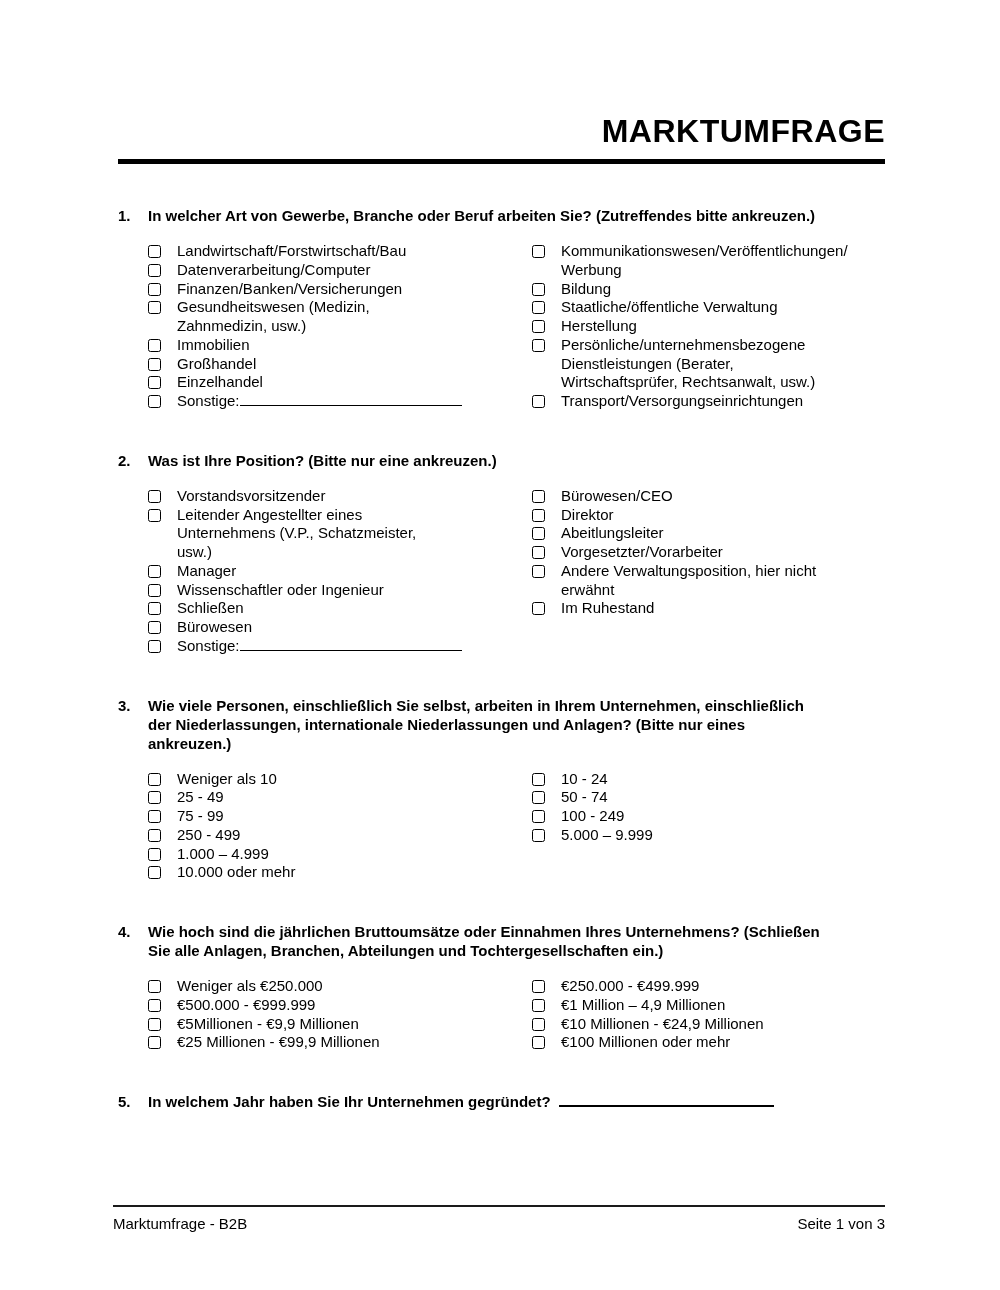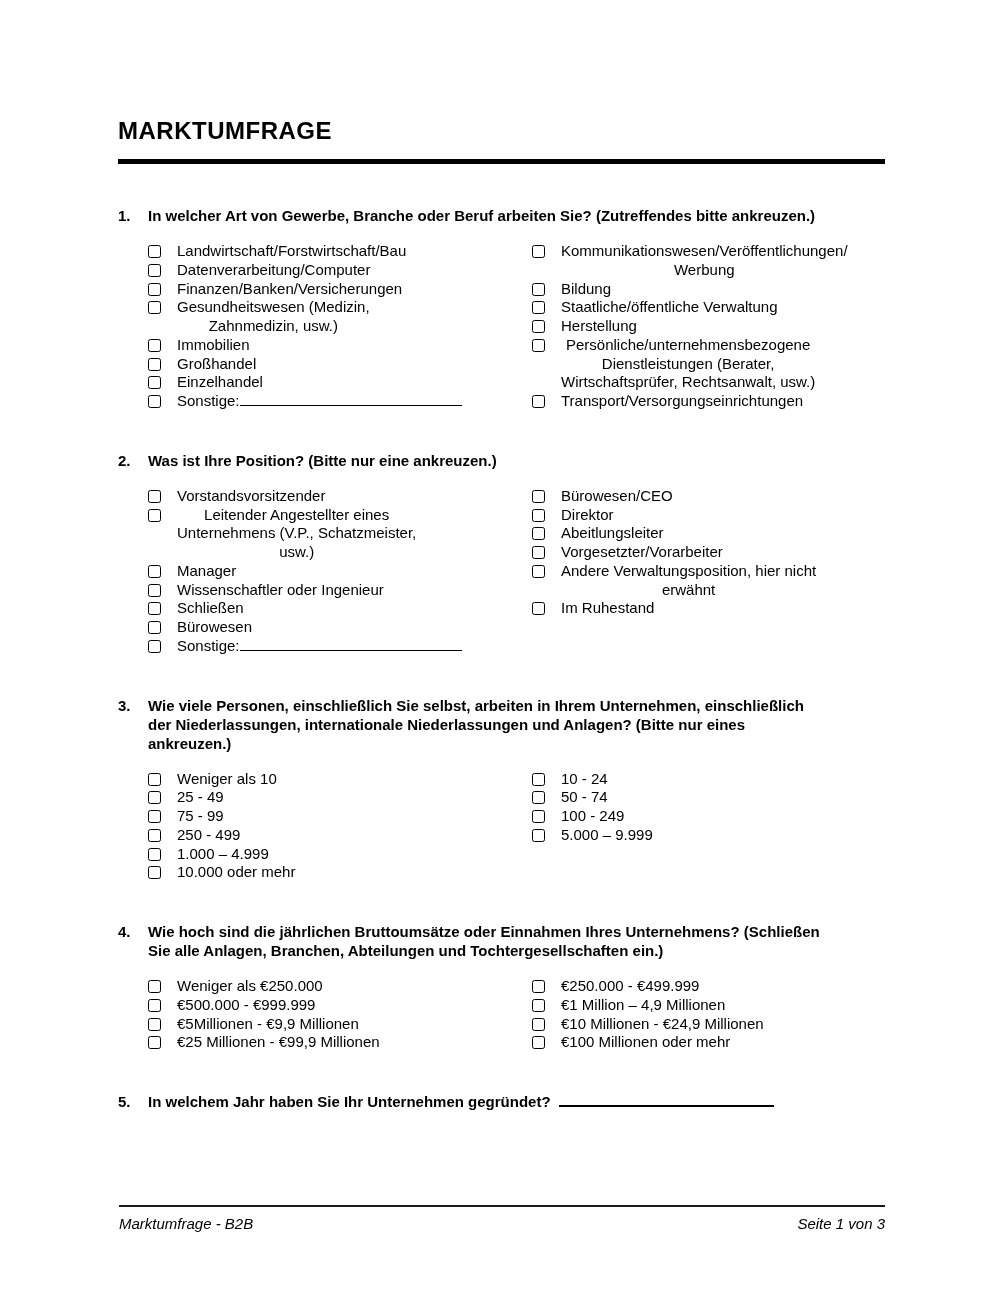--- a/index.html
+++ b/index.html
@@ -4,51 +4,51 @@
 <style>
   html,body { margin:0; padding:0; background:#e8e8e8; }
   .page {
     position:relative; width:1000px; height:1290px; margin:0 auto;
     background:#ffffff; color:#000;
     font-family:"Liberation Sans", sans-serif;
     overflow:hidden;
   }
   .inner { padding:116px 115px 0 118px; }
   .doc-title {
-    margin:0; text-align:left;
-    font-size:24px; line-height:30px; font-weight:bold; letter-spacing:0.5px;
+    margin:0; text-align:right;
+    font-size:32px; line-height:30px; font-weight:bold; letter-spacing:0.5px;
   }
   .title-rule { height:5px; background:#000; margin-top:13px; }
 
   .question { margin-top:40px; }
   .question:first-child { margin-top:42px; }
   .q-header { display:flex; font-weight:bold; font-size:15px; line-height:19px; }
   .q-num { width:30px; flex-shrink:0; }
   .q-body { flex:1; }
   .q-text { white-space:pre-line; }
 
   .options { margin:17px 0 0 30px; display:grid; grid-template-columns:384px 350px; }
   .opt-col { display:block; }
   .opt-row { display:flex; align-items:flex-start; font-size:15px; line-height:18.75px; }
   .checkbox {
     box-sizing:border-box; width:13px; height:13px;
     border:1.7px solid #000; border-radius:2.5px;
     margin:3px 16px 0 0; flex-shrink:0; background:#fff;
   }
-  .opt-text { white-space:pre-line;text-align:center; }
+  .opt-text { white-space:pre-line; }
   .blank {
     display:inline-block; width:222px; height:13px;
     border-bottom:1.5px solid #000; vertical-align:baseline;
   }
   .inline-blank {
     display:inline-block; width:215px; height:13px;
     border-bottom:2px solid #000; margin-left:8px;
   }
 
-  .footer { position:absolute; left:119px; right:115px; top:1205px;font-style:italic; }
+  .footer { position:absolute; left:113px; right:115px; top:1205px; }
   .footer-rule { height:2px; background:#1a1a1a; }
   .footer-row { display:flex; justify-content:space-between; font-size:15px; line-height:19px; margin-top:7px; }
 </style>
 </head>
 <body>
 
 <div class="page">
   <div class="inner">
     <h1 class="doc-title">MARKTUMFRAGE</h1>
     <div class="title-rule"></div>

